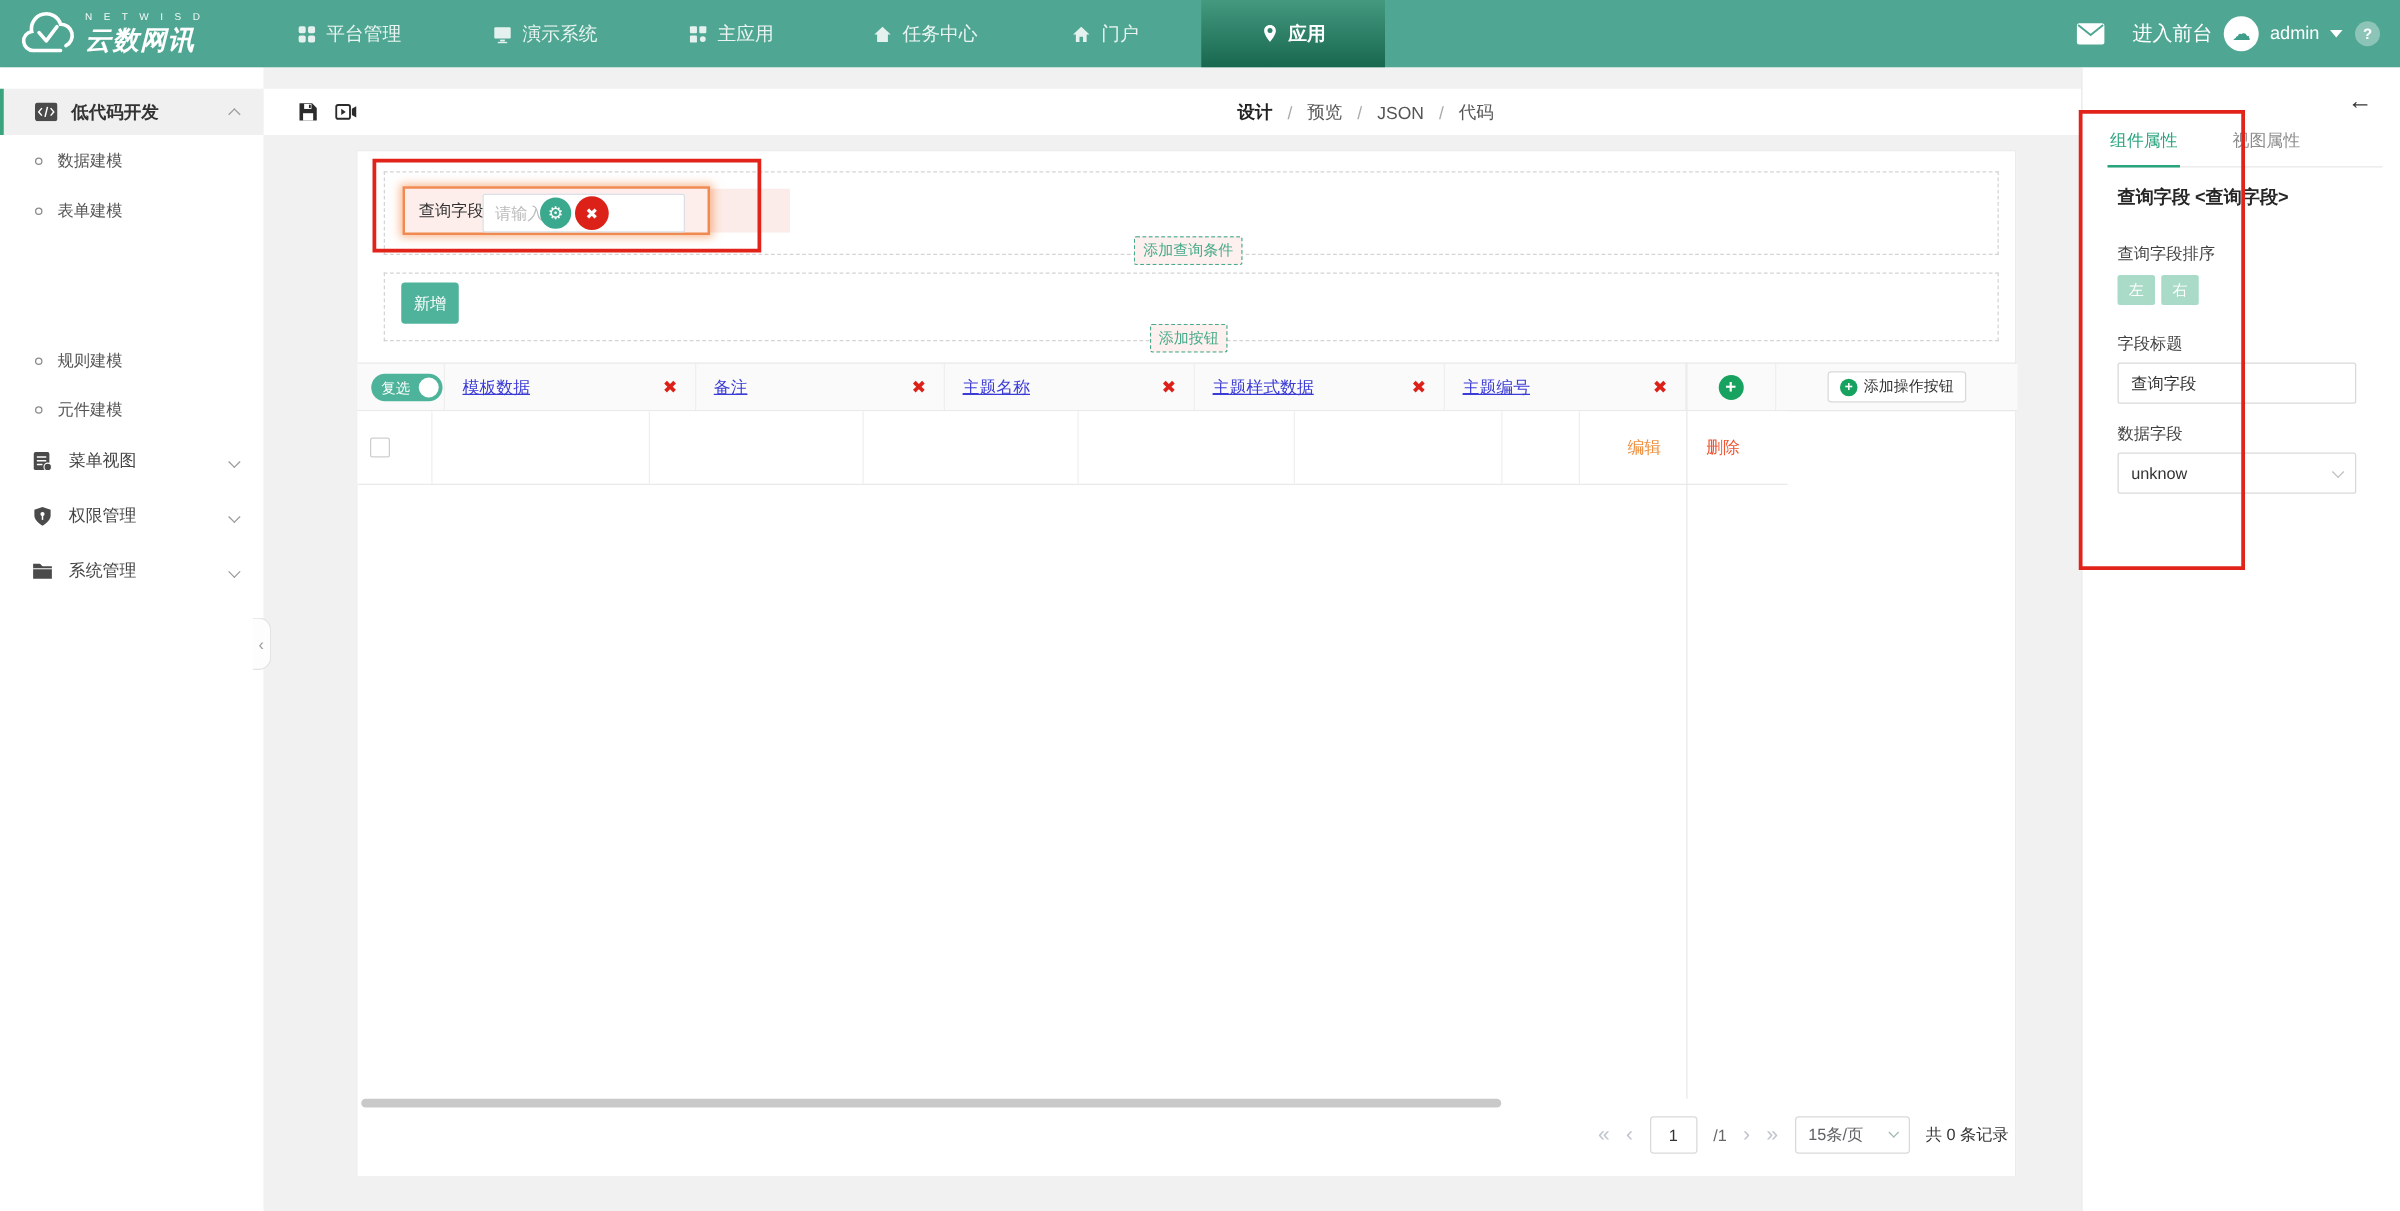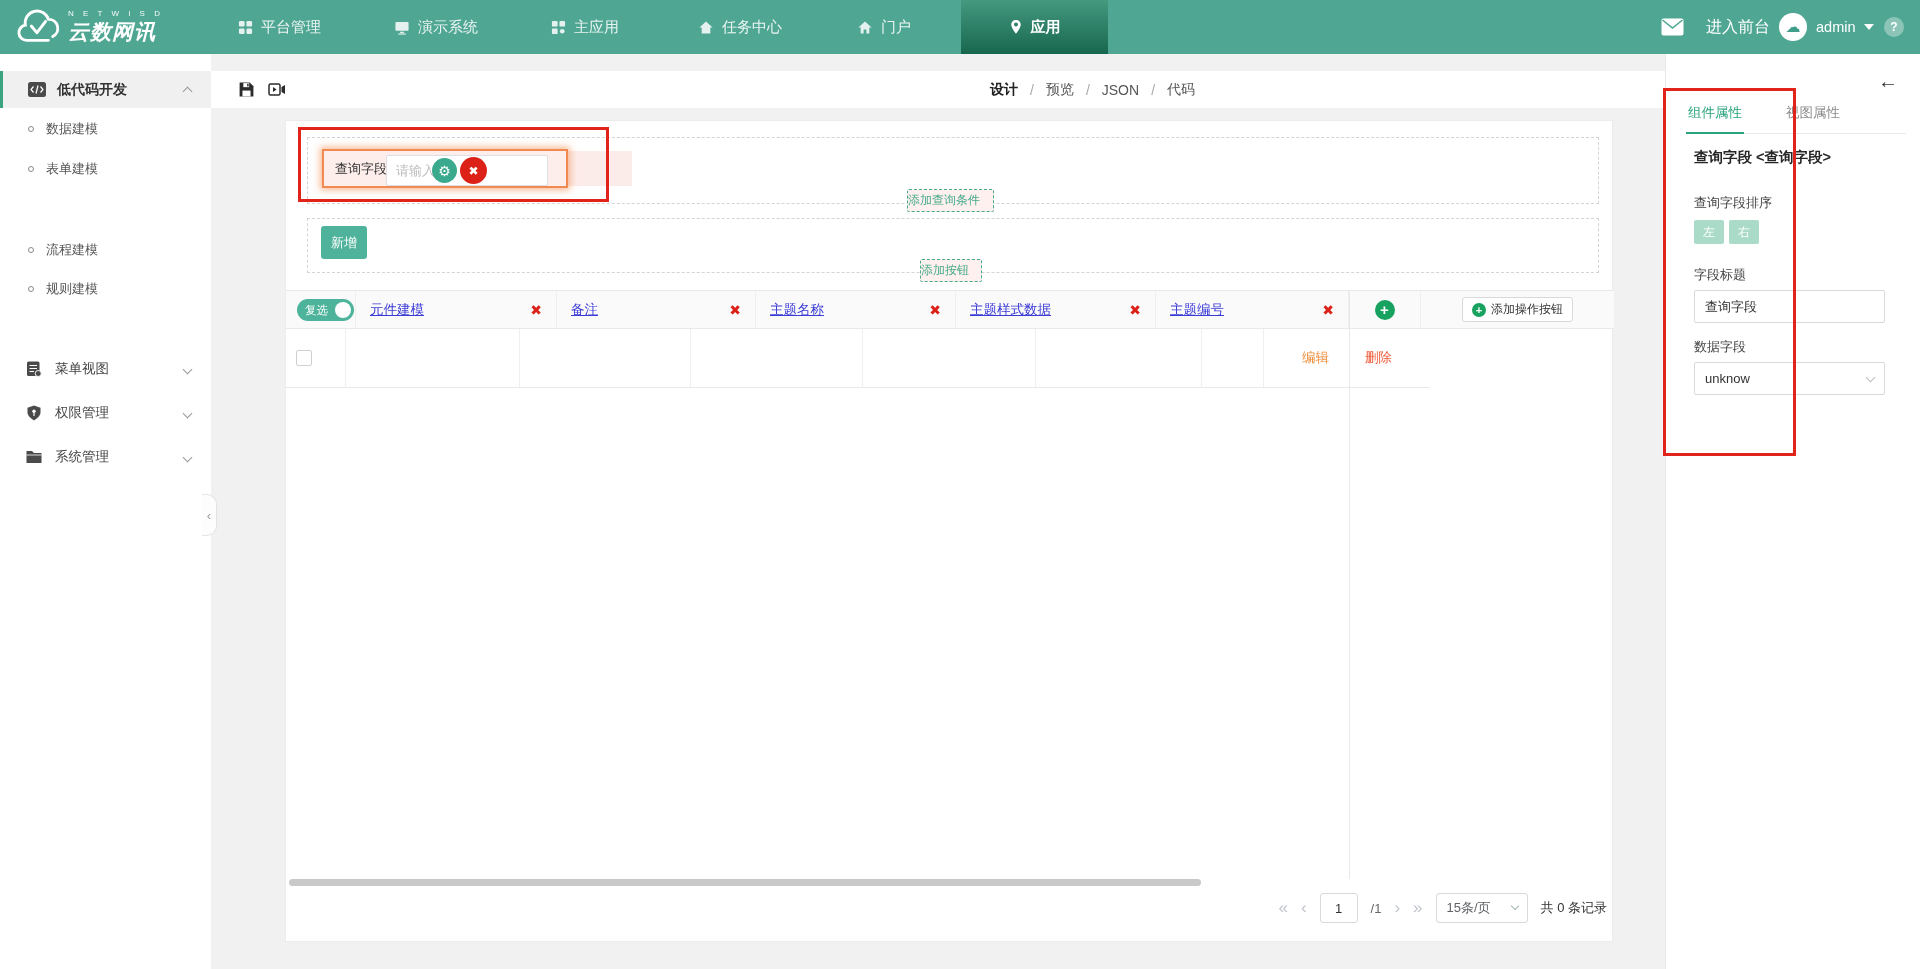--- a/index.html
+++ b/index.html
@@ -40,21 +40,21 @@
   .toolbar{position:absolute;left:0;top:17px;width:1454px;height:37px;background:#fff}
   .tb-icon{position:absolute;top:10px;cursor:pointer}
   .design-tabs{position:absolute;left:779px;top:0;height:37px;display:flex;align-items:center;gap:12px;font-size:14px;color:#555}
   .design-tabs .sep{color:#aaa}
   .design-tabs .t-active{color:#222;font-weight:bold}
   .design-tabs span{cursor:pointer}
 
   .card{position:absolute;left:74px;top:66px;width:1328px;height:822px;background:#fff;border:1px solid #ececec}
 
   .dashed-box{position:absolute;border:1px dashed #d4d4d4;background:#fff}
-  .chip{position:absolute;font-size:12px;color:#46aa8b;background:#fdf0ee;border:1px dashed #46aa8b;border-radius:2px;display:flex;align-items:center;justify-content:flex-start;z-index:5;cursor:pointer}
+  .chip{position:absolute;font-size:12px;color:#46aa8b;background:#fdf0ee;border:1px dashed #46aa8b;border-radius:2px;display:flex;align-items:center;justify-content:center;z-index:5;cursor:pointer}
 
   .query-widget{position:absolute;left:36px;top:28px;width:246px;height:39px;background:#fdeeec;border:2px solid #f08a50;box-shadow:0 0 7px 2px rgba(242,130,60,.55);display:flex;align-items:center;z-index:2}
   .qw-label{margin-left:11px;font-size:13px;color:#333}
   .qw-input{position:absolute;left:62px;top:4px;width:162px;height:31px;border:1px solid #dcdfe6;background:#fff;border-radius:2px;font-size:13px;padding:0 9px;color:#333;font-family:"Liberation Sans",sans-serif}
   .qw-input::placeholder{color:#bdbdbd}
   .circle-btn{position:absolute;border-radius:50%;display:flex;align-items:center;justify-content:center;color:#fff;cursor:pointer}
   .pink-strip{position:absolute;left:282px;top:30px;width:64px;height:35px;background:#fcece9;z-index:1}
 
   .btn-new{position:absolute;left:35px;top:105px;width:46px;height:33px;background:#4fb39b;color:#fff;font-size:13px;border:none;border-radius:3px;display:flex;align-items:center;justify-content:center;cursor:pointer;z-index:2}
 
@@ -194,27 +194,27 @@
   </div>
 
   <div class="side-item" style="top:55px">
       <span class="bullet"></span>
       <span>数据建模</span>
     </div>
   <div class="side-item" style="top:95px">
       <span class="bullet"></span>
       <span>表单建模</span>
     </div>
-  <div class="side-item" style="top:176px">
-      <span class="bullet"></span>
-      <span>流程建模</span>
-    </div>
   <div class="side-item" style="top:215px">
       <span class="bullet"></span>
       <span>规则建模</span>
+    </div>
+  <div class="side-item" style="top:254px">
+      <span class="bullet"></span>
+      <span>元件建模</span>
     </div>
 
   <div class="side-section" style="top:295px">
     <svg width="16" height="16" viewBox="0 0 16 16">
       <rect x="1" y="0.5" width="12.5" height="14.5" rx="1.5" fill="#4a4a4a"></rect>
       <path d="M3.5 4.5 H11 M3.5 7.5 H11 M3.5 10.5 H8" stroke="#fff" stroke-width="1.2"></path>
       <circle cx="12.2" cy="12.5" r="3" fill="#4a4a4a" stroke="#fff" stroke-width="0.9"></circle>
     </svg>
     <span>菜单视图</span>
     <span class="chv chv-down"></span>
@@ -296,21 +296,21 @@
       </div>
 
     <div class="thead">
       <div class="hcell" style="width:70px">
         <div class="toggle-pill">
           <span class="tg-label">复选</span>
           <span class="knob"></span>
         </div>
       </div>
       <div class="hcell link-cell" style="width:201px">
-        <span class="col-link">元件建模</span>
+        <span class="col-link">模板数据</span>
         <span class="xdel">✖</span>
       </div>
       <div class="hcell link-cell" style="width:199px">
         <span class="col-link">备注</span>
         <span class="xdel">✖</span>
       </div>
       <div class="hcell link-cell" style="width:200px">
         <span class="col-link">主题名称</span>
         <span class="xdel">✖</span>
       </div>

